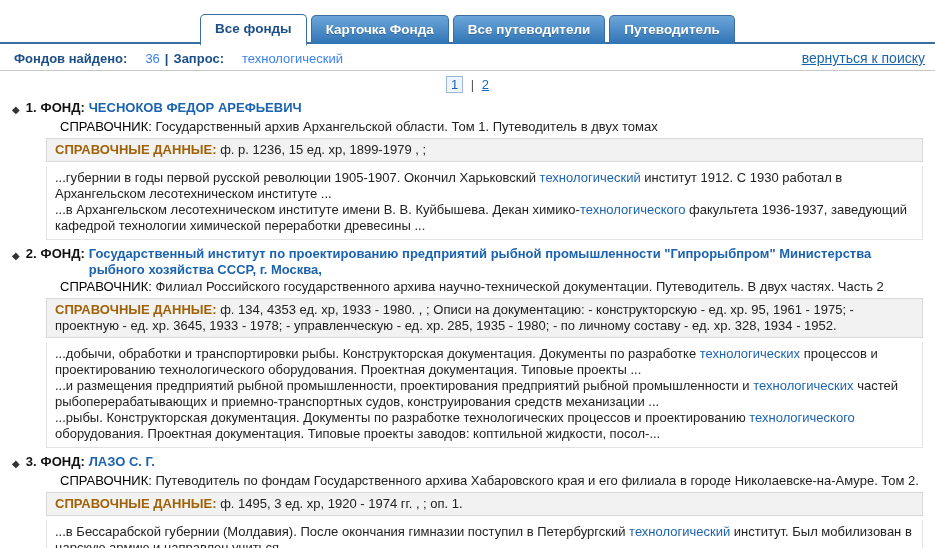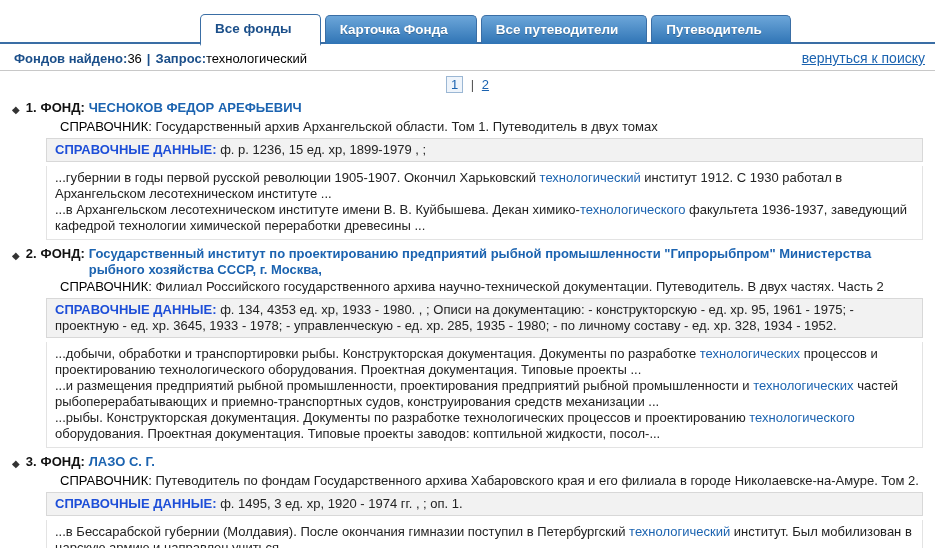--- a/index.html
+++ b/index.html
@@ -26,21 +26,21 @@
   .tabbar::after {
     content: "";
     position: absolute;
     left: 0; right: 0; bottom: 0;
     height: 2px;
     background: #3a6ea5;
   }
   .tab {
     position: relative;
     z-index: 2;
-    padding: 6px 28px 6px 14px;
+    padding: 6px 14px 6px 14px;
     border: 1px solid #3a6ea5;
     border-bottom: none;
     border-radius: 5px 5px 0 0;
     font-size: 13.5px;
     font-weight: bold;
     color: #ffffff;
     background: linear-gradient(to bottom, #6ca6d9 0%, #2f74b5 100%);
     text-shadow: 0 1px 0 rgba(0,0,0,.25);
     line-height: 16px;
     cursor: pointer;
@@ -57,21 +57,21 @@
 
   
   .infobar {
     display: flex;
     align-items: center;
     padding: 6px 10px 4px 14px;
     border-bottom: 1px solid #c8c8c8;
     font-size: 13px;
   }
   .infobar .lbl { color: #1b4f8a; font-weight: bold; }
-  .infobar .val { color: #000000; margin-left: 0; }
+  .infobar .val { color: #3b82f6; margin-left: 18px; }
   .infobar .sep { color: #1b4f8a; font-weight: bold; margin: 0 5px; }
   .infobar .spacer { flex: 1; }
   .backlink {
     color: #1b63b0;
     text-decoration: underline;
     font-size: 14px;
     cursor: pointer;
   }
 
   
@@ -127,21 +127,21 @@
     color: #000000;
   }
   .databox {
     background: #f2f2f2;
     border: 1px solid #d8d8d8;
     margin: 0 0 0 34px;
     padding: 3px 8px;
     line-height: 16px;
   }
   .databox .k {
-    color: #1d4ed8;
+    color: #a16207;
     font-weight: bold;
     font-variant: small-caps;
   }
   .snippets {
     margin: 4px 0 0 34px;
     padding: 4px 8px 5px 8px;
     background: #ffffff;
     border: 1px solid #e3e3e3;
     border-top: none;
     line-height: 16px;

